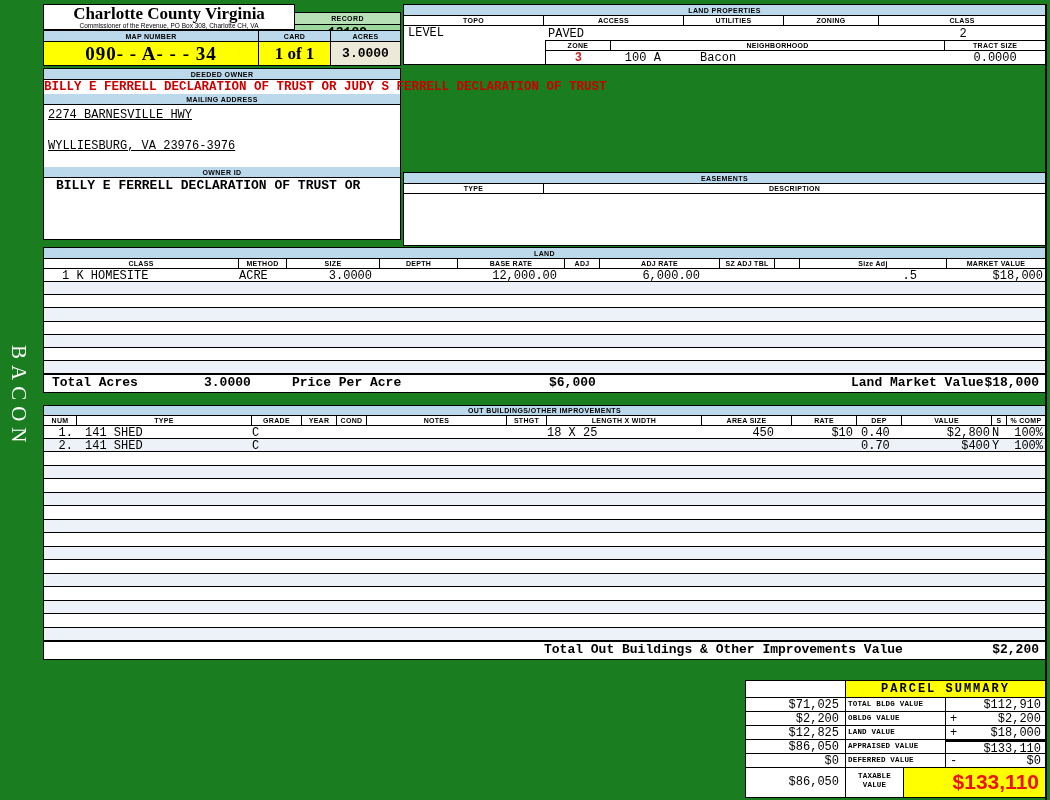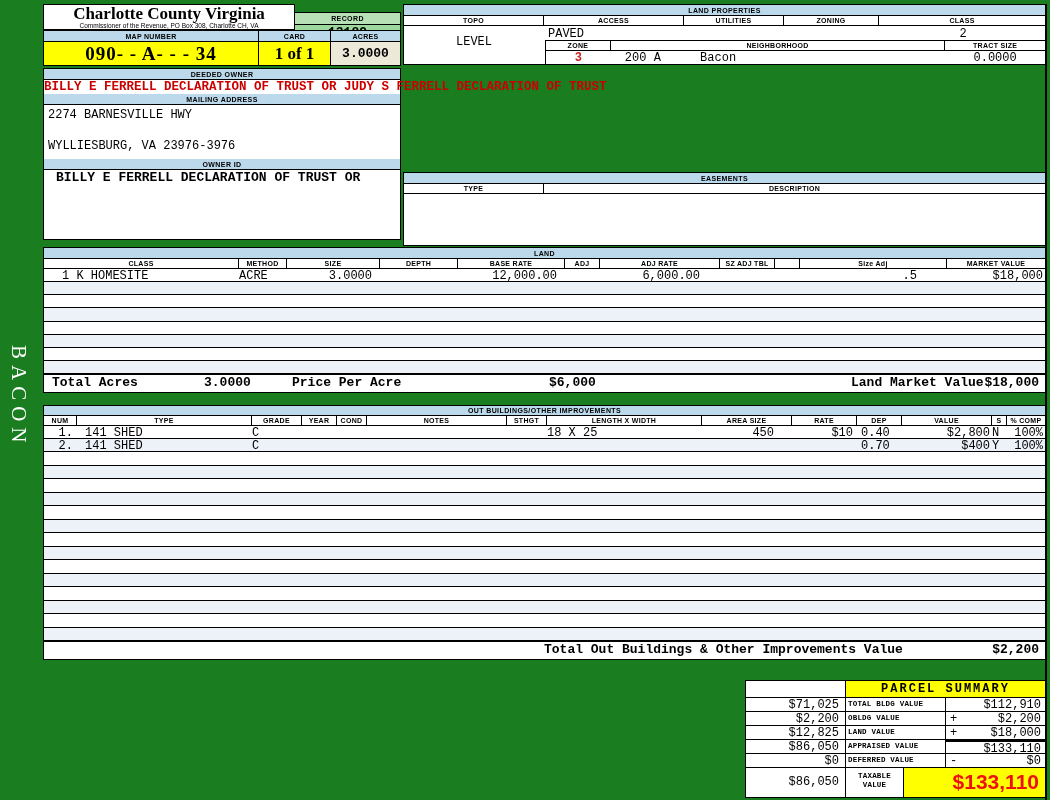--- a/index.html
+++ b/index.html
@@ -44,28 +44,28 @@
   #map-band{left:43px;top:30px;width:358px;height:36px;}
   #map-band .hdr .c{background:#bcd9ec;height:11px;line-height:11px;border-bottom:1px solid #000;}
   #map-band .vals{height:23px;}
   #mapnum-val{font:bold 19px "Liberation Serif",serif;text-align:center;line-height:23px;letter-spacing:1px;}
   #card-val{font:bold 17px "Liberation Serif",serif;text-align:center;line-height:23px;}
   #acres-val{font:bold 13px "Liberation Mono","DejaVu Sans Mono",monospace;text-align:center;line-height:23px;}
   
   #owner-box{left:43px;top:68px;width:358px;height:172px;overflow:visible;}
   #deeded-owner{height:14px;line-height:14px;font:bold 12.5px "Liberation Mono","DejaVu Sans Mono",monospace;
                 color:#cc0000;white-space:nowrap;position:relative;z-index:5;}
-  #addr{height:43px;font:12px "Liberation Mono","DejaVu Sans Mono",monospace;padding:3px 0 8px 4px;}
+  #addr{height:43px;font:12px "Liberation Mono","DejaVu Sans Mono",monospace;padding:3px 0 16px 4px;text-decoration:underline;}
   #addr .line2{margin-top:17px;}
   #owner-id{height:15px;line-height:15px;font:bold 13px "Liberation Mono","DejaVu Sans Mono",monospace;padding-left:12px;}
   
   #landprops{left:403px;top:4px;width:643px;height:61px;}
   .lp0{width:140px}.lp1{width:140px}.lp2{width:100px}.lp3{width:95px}.lp4{width:166px}
   #lp-body{position:relative;height:39px;font:12px "Liberation Mono","DejaVu Sans Mono",monospace;}
-  #lp-topo{position:absolute;left:4px;top:9px;margin-left:48px;}
+  #lp-topo{position:absolute;left:4px;top:0;}
   #lp-access{position:absolute;left:144px;top:1px;}
   #lp-class{position:absolute;left:477px;top:1px;width:164px;text-align:center;}
   #lp-sub{position:absolute;left:141px;top:14px;right:0;bottom:0;border-top:1px solid #000;border-left:1px solid #000;}
   .z0{width:65px}.z1{width:335px}.z2{width:100px}
   #lp-sub .vals{height:15px;line-height:15px;font:12px "Liberation Mono","DejaVu Sans Mono",monospace;}
   #zone-val{color:#cc2222;font-weight:bold;text-align:center;width:65px;}
   #neigh-val{width:335px;padding-left:14px;}
   #neigh-val .nname{margin-left:32px;}
   #tract-val{width:100px;text-align:center;}
   
@@ -164,21 +164,21 @@
       <span id="lp-class">2</span>
       <div id="lp-sub">
         <div class="row hdr">
           <div class="c z0">ZONE</div>
           <div class="c z1">NEIGHBORHOOD</div>
           <div class="c z2">TRACT SIZE</div>
         </div>
         <div class="row vals">
           <div class="c" id="zone-val">3</div>
           <div class="c" id="neigh-val">
-            <span>200 A</span>
+            <span>100 A</span>
             <span class="nname">Bacon</span>
           </div>
           <div class="c" id="tract-val">0.0000</div>
         </div>
       </div>
     </div>
   </div>
 
 
   <div class="sec" id="easements">

